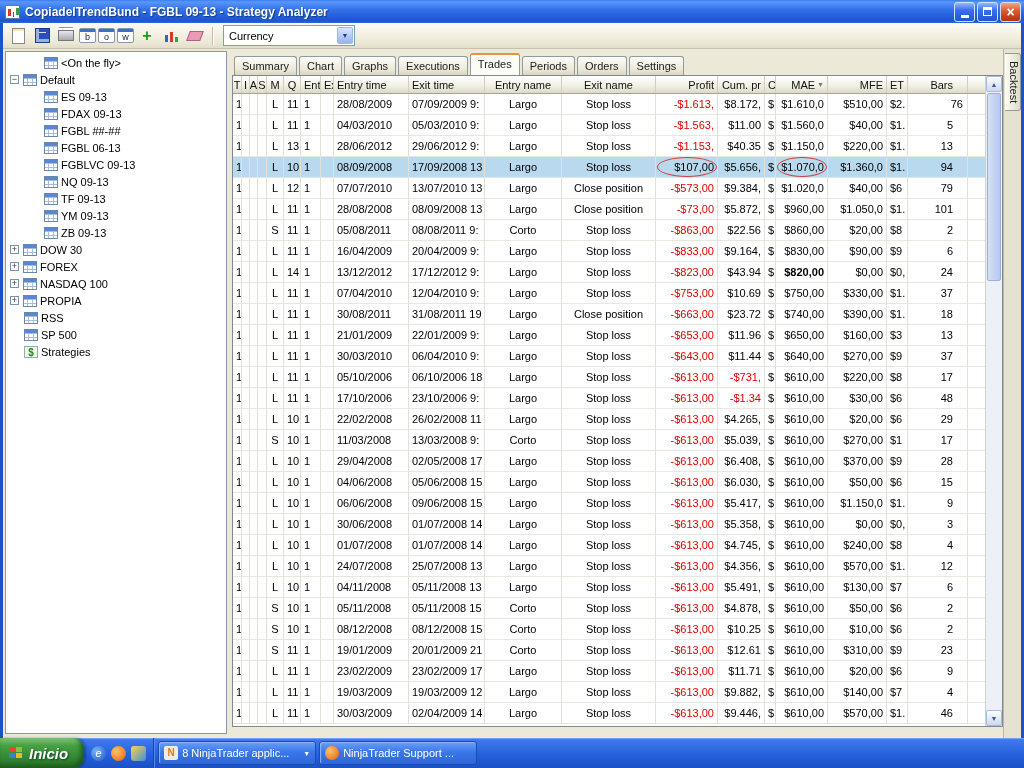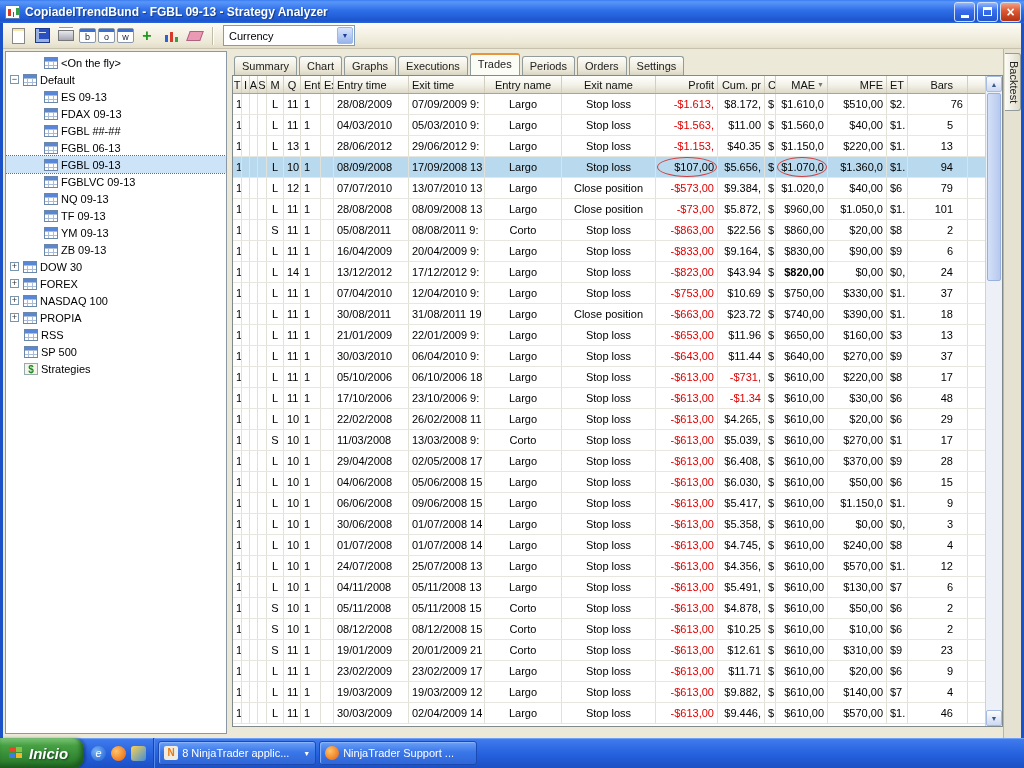--- a/index.html
+++ b/index.html
@@ -217,25 +217,20 @@
         <div class="titem" style="padding-left: 24px;">
           <span class="expspace"></span>
           <span class="ticon icon-grid"></span>
           <span class="tlabel">FGBL ##-##</span>
         </div>
         <div class="titem" style="padding-left: 24px;">
           <span class="expspace"></span>
           <span class="ticon icon-grid"></span>
           <span class="tlabel">FGBL 06-13</span>
         </div>
-        <div class="titem sel" style="padding-left: 24px;">
-          <span class="expspace"></span>
-          <span class="ticon icon-grid"></span>
-          <span class="tlabel">FGBL 09-13</span>
-        </div>
         <div class="titem" style="padding-left: 24px;">
           <span class="expspace"></span>
           <span class="ticon icon-grid"></span>
           <span class="tlabel">FGBLVC 09-13</span>
         </div>
         <div class="titem" style="padding-left: 24px;">
           <span class="expspace"></span>
           <span class="ticon icon-grid"></span>
           <span class="tlabel">NQ 09-13</span>
         </div>

